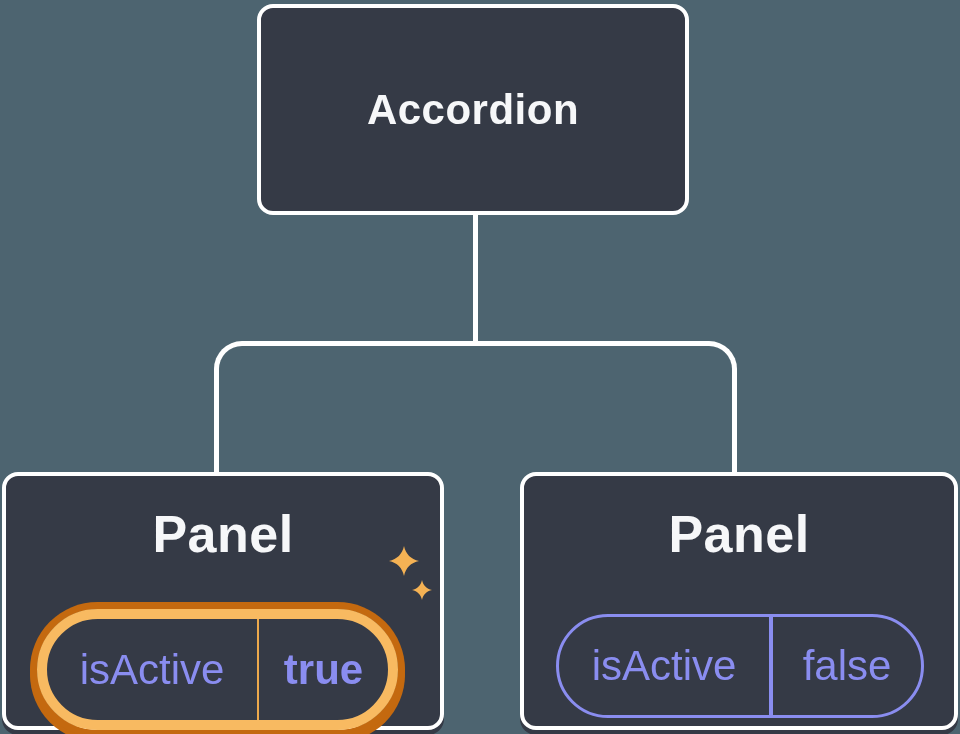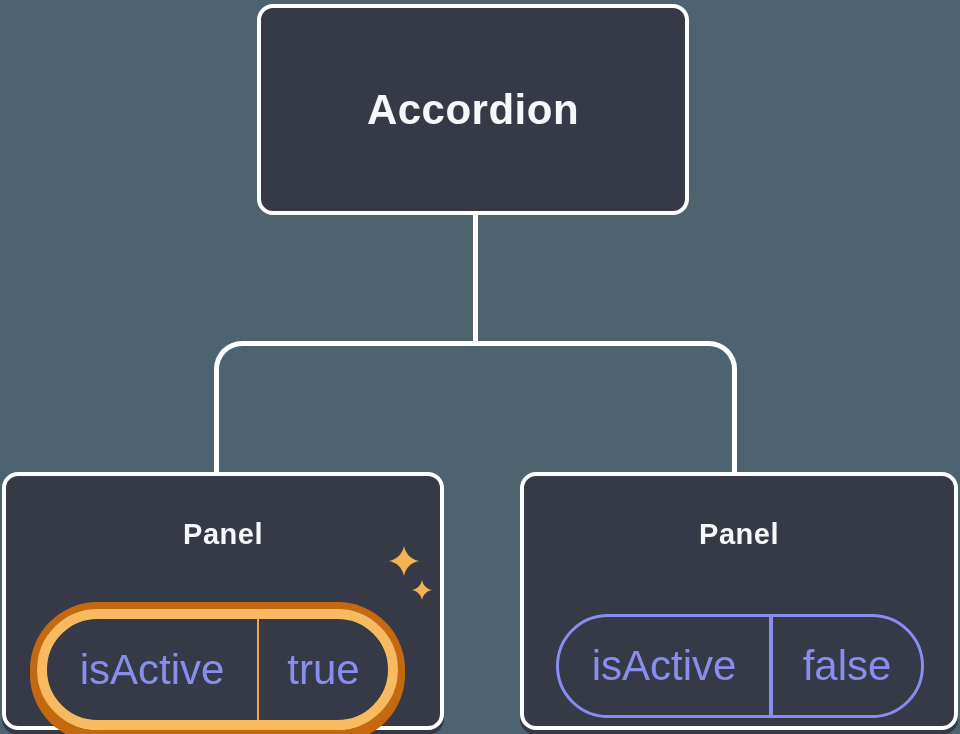--- a/index.html
+++ b/index.html
@@ -24,33 +24,33 @@
   .bracket{position:absolute;left:214px;top:341px;width:523px;height:132px;
     border-top:5px solid var(--node-border);
     border-left:5px solid var(--node-border);
     border-right:5px solid var(--node-border);
     border-top-left-radius:28px;border-top-right-radius:28px;}
 
   .panel{box-shadow:0 5px 0 0 var(--node-fill);}
   .panel-left{left:2px;top:472px;width:442px;height:258px;}
   .panel-right{left:520px;top:472px;width:438px;height:258px;}
   .panel-label{position:absolute;top:34px;left:0;right:0;text-align:center;
-    font-size:29px;font-weight:600;color:var(--label-text);line-height:48px;letter-spacing:.5px;}
+    font-size:52px;font-weight:600;color:var(--label-text);line-height:48px;letter-spacing:.5px;}
 
   .pill{position:absolute;display:flex;align-items:stretch;border-radius:999px;overflow:hidden;margin-top:28px;}
   .pill-active{left:31px;top:105px;width:361px;height:121px;
     border:10px solid var(--gold);
     box-shadow:0 0 0 7px var(--orange-dark),0 5px 0 7px var(--orange-dark);}
   .pill-inactive{left:32px;top:110px;width:368px;height:104px;
     border:3px solid var(--purple);}
   .pill .cell{display:flex;align-items:center;justify-content:center;
     font-size:42px;color:var(--purple);}
   .pill .cell-key{width:210px;}
   .pill .cell-value{flex:1;}
-  .pill-active .cell-value{font-weight:400;}
+  .pill-active .cell-value{font-weight:700;}
   .pill-active .divider{width:2px;background:var(--gold-divider);}
   .pill-inactive .divider{width:4px;background:var(--purple);}
 
   .sparkles{position:absolute;left:382px;top:69px;width:48px;height:58px;}
   .sparkles path{fill:var(--sparkle-gold);}
 </style>
 </head>
 <body>
 
 <div class="canvas">

